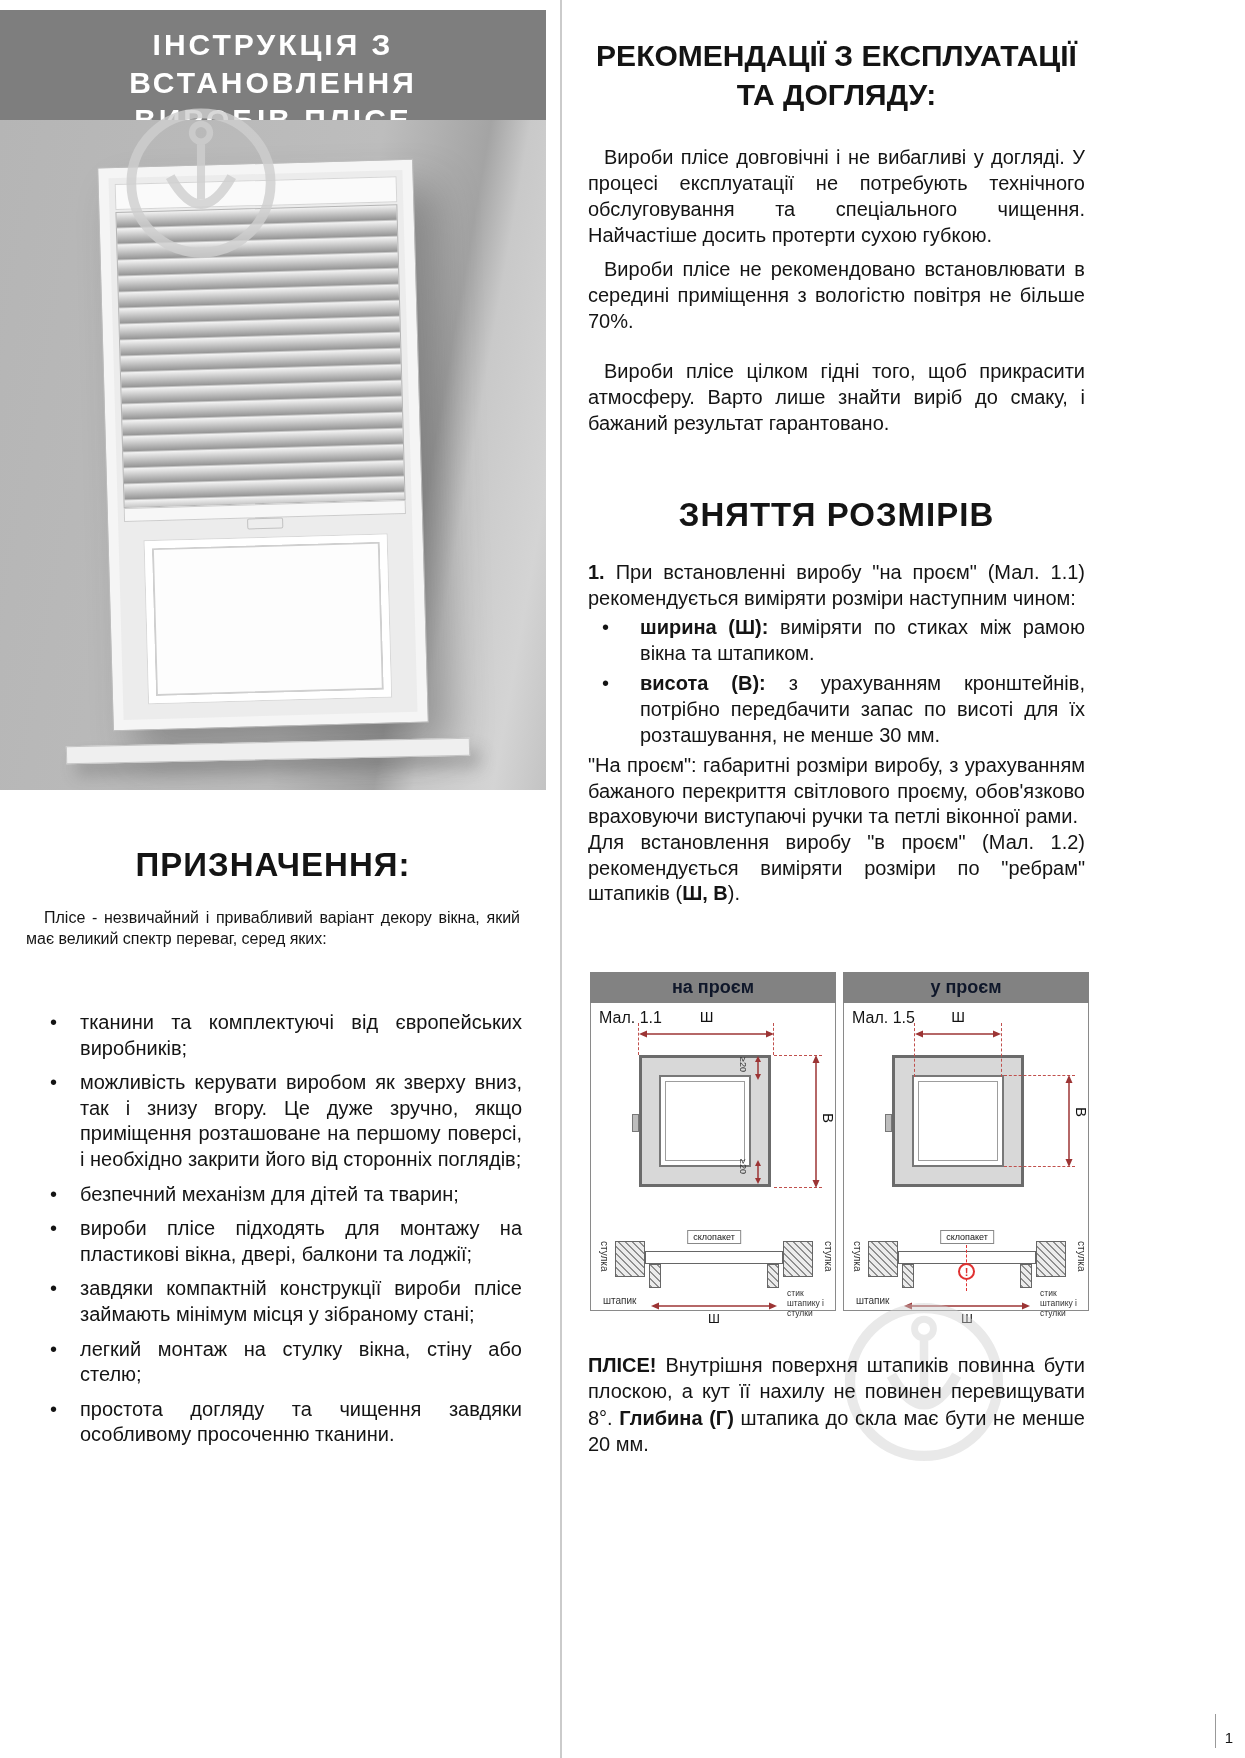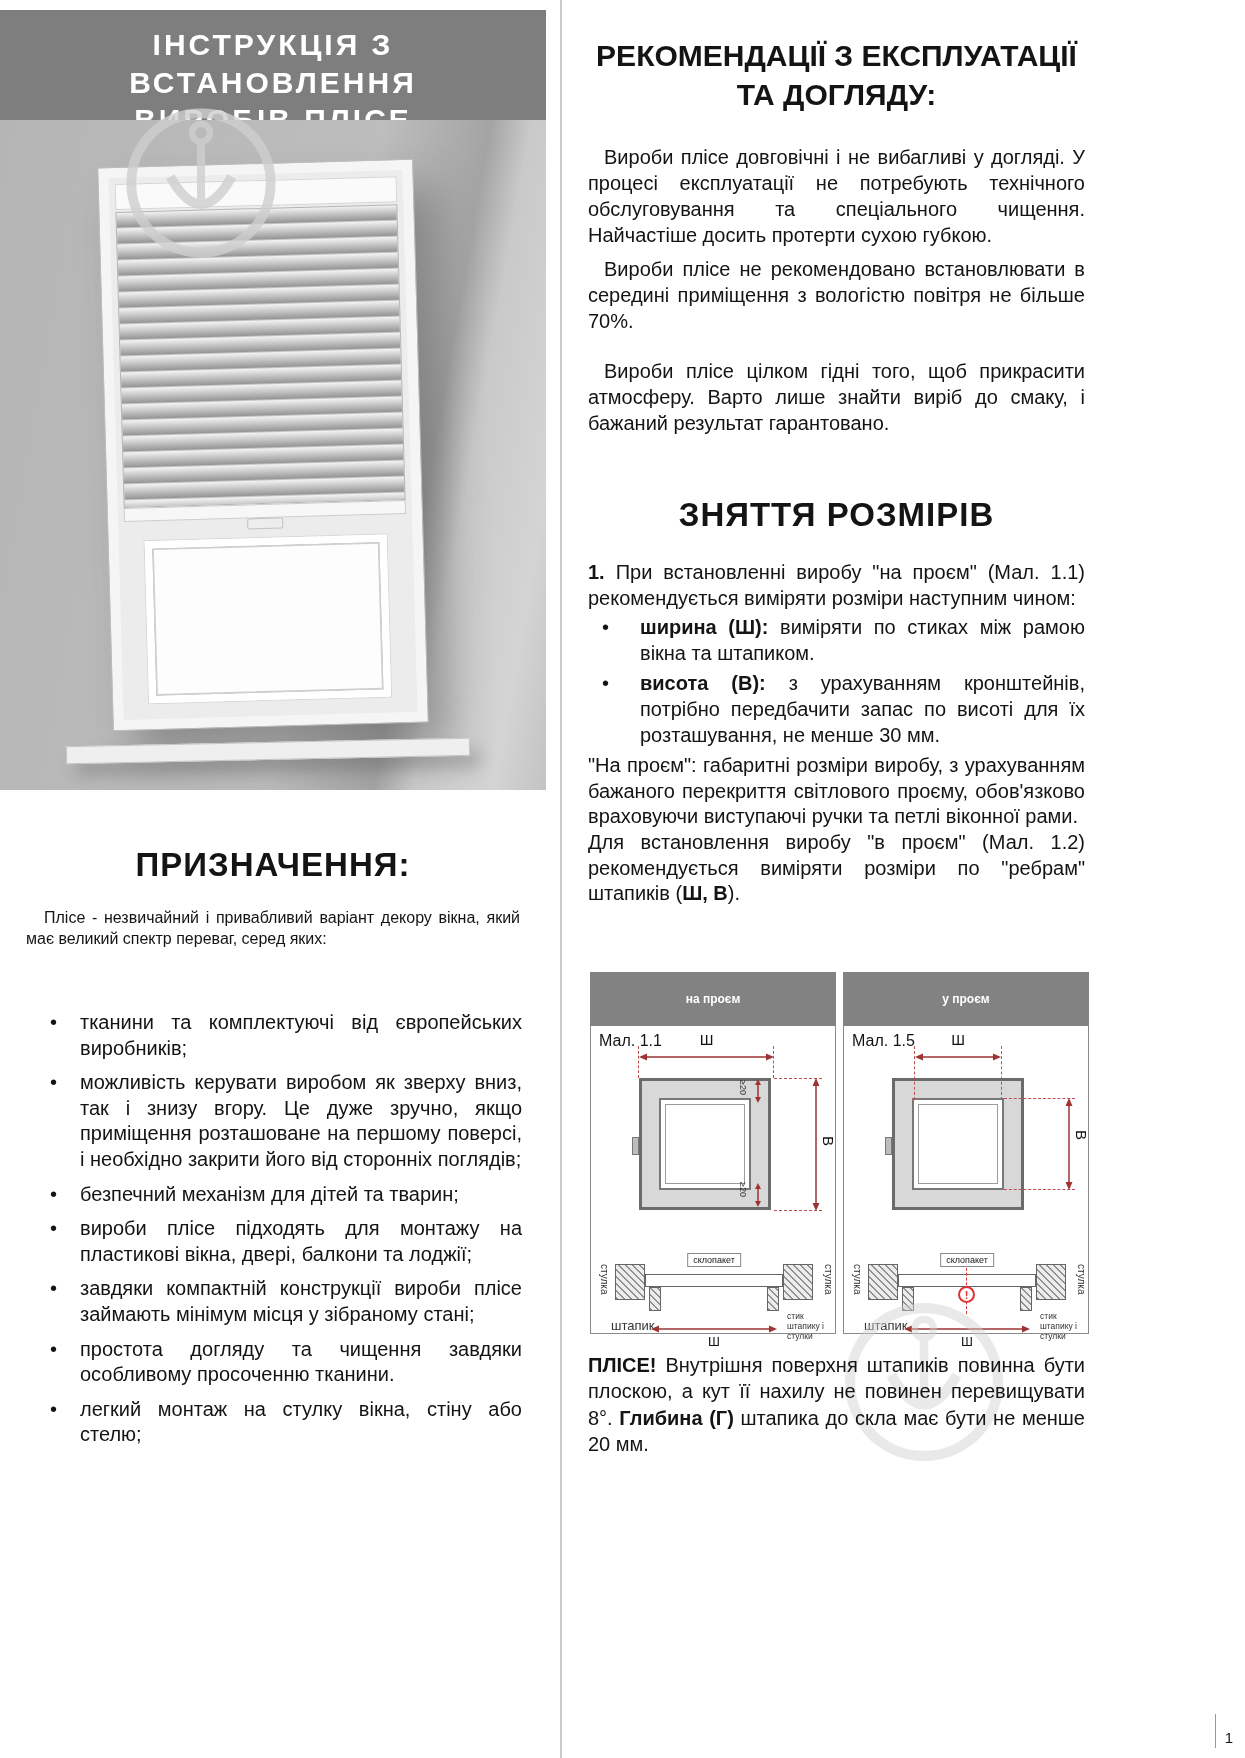--- a/index.html
+++ b/index.html
@@ -60,21 +60,21 @@
 
   .measure-title { position: absolute; left: 588px; top: 496px; width: 497px; text-align: center; font-weight: bold; font-size: 33px; letter-spacing: 1px; }
   .measure-body { position: absolute; left: 588px; top: 560px; width: 497px; font-size: 20px; line-height: 1.28; text-align: justify; }
   .measure-body .mstep { margin-bottom: 4px; }
   .mlist { list-style: none; margin: 2px 0 4px 0; }
   .mlist li { position: relative; padding-left: 52px; margin-bottom: 5px; }
   .mlist li::before { content: "\2022"; position: absolute; left: 14px; top: 0; }
 
   
   .dg { position: absolute; top: 972px; width: 246px; }
-  .dg-header { background: #828282; color: #ffffff; font-weight: bold; font-size: 12px; text-align: center; padding: 20px 0; }
+  .dg-header { background: #828282; color: #0f172a; font-weight: bold; font-size: 18px; text-align: center; padding: 5px 0; }
   .dg-body { position: relative; border: 1px solid #8a8a8a; border-top: none; height: 308px; background: #fff; }
   .dg-caption { position: absolute; left: 8px; top: 6px; font-size: 16px; }
   .df { position: absolute; left: 48px; top: 52px; width: 132px; height: 132px; border: 3px solid #6b6b6b; background: #d8d8d8; }
   .dg-glass { position: absolute; inset: 17px; background: #fff; border: 2px solid #787878; box-shadow: inset 0 0 0 4px #fff, inset 0 0 0 5px #9d9d9d; }
   .dg-handle { position: absolute; left: -10px; top: 56px; width: 7px; height: 18px; background: #bdbdbd; border: 1px solid #777; }
   .dash-v { position: absolute; border-left: 1.5px dashed #c0504d; }
   .dash-h { position: absolute; border-top: 1.5px dashed #c0504d; }
   .dim-label { position: absolute; text-align: center; font-size: 15px; color: #111; }
   .vtext { writing-mode: vertical-rl; }
   .min20 { position: absolute; font-size: 9px; color: #333; }
@@ -84,21 +84,21 @@
   .xsec { position: absolute; left: 0; top: 212px; width: 246px; height: 118px; }
   .hatch {
     position: absolute; border: 1px solid #666; background-color: #ececec;
     background-image: repeating-linear-gradient(45deg, #8f8f8f 0, #8f8f8f 1.5px, transparent 1.5px, transparent 5px);
   }
   .xs-sashL { left: 24px; top: 26px; width: 30px; height: 36px; }
   .xs-sashR { left: 192px; top: 26px; width: 30px; height: 36px; }
   .xs-bar { position: absolute; left: 54px; top: 36px; width: 138px; height: 13px; background: #fff; border: 1px solid #666; }
   .xs-pane-label { position: absolute; left: 50%; top: 15px; transform: translateX(-50%); font-size: 9px; border: 1px solid #888; padding: 1px 5px; background: #fff; white-space: nowrap; }
   .xs-post { top: 49px; width: 12px; height: 24px; }
-  .xs-bead { position: absolute; left: 20px; top: 80px; font-size: 13px; color: #333; }
+  .xs-bead { position: absolute; left: 12px; top: 80px; font-size: 10px; color: #333; }
   .xs-shlabel { position: absolute; left: 0; top: 96px; width: 246px; text-align: center; font-size: 13px; }
   .xs-joint { position: absolute; left: 196px; top: 74px; width: 48px; font-size: 8.5px; line-height: 1.15; color: #333; }
   .xs-sash-label { position: absolute; font-size: 10px; color: #333; }
   .xs-warnline { position: absolute; left: 122px; top: 30px; height: 46px; border-left: 1px dashed #e03131; }
   .xs-warn {
     position: absolute; left: 114px; top: 48px; width: 17px; height: 17px; border: 2px solid #e03131;
     border-radius: 50%; color: #e03131; font-weight: bold; font-size: 11px; text-align: center; line-height: 14px; background: #fff;
   }
 
   .warning { position: absolute; left: 588px; top: 1352px; width: 497px; font-size: 20px; line-height: 1.32; text-align: justify; }
@@ -136,22 +136,22 @@
   </svg>
 
   <div class="purpose-title">ПРИЗНАЧЕННЯ:</div>
   <div class="purpose-intro">Плісе - незвичайний і привабливий варіант декору вікна, який має великий спектр переваг, серед яких:</div>
   <ul class="purpose-list">
     <li>тканини та комплектуючі від європейських виробників;</li>
     <li>можливість керувати виробом як зверху вниз, так і знизу вгору. Це дуже зручно, якщо приміщення розташоване на першому поверсі, і необхідно закрити його від сторонніх поглядів;</li>
     <li>безпечний механізм для дітей та тварин;</li>
     <li>вироби плісе підходять для монтажу на пластикові вікна, двері, балкони та лоджії;</li>
     <li>завдяки компактній конструкції вироби плісе займають мінімум місця у зібраному стані;</li>
+    <li>легкий монтаж на стулку вікна, стіну або стелю;</li>
     <li>простота догляду та чищення завдяки особливому просоченню тканини.</li>
-    <li>легкий монтаж на стулку вікна, стіну або стелю;</li>
   </ul>
 
   <div class="divider"></div>
 
   <div class="care-title">
     <div>РЕКОМЕНДАЦІЇ З ЕКСПЛУАТАЦІЇ</div>
     <div>ТА ДОГЛЯДУ:</div>
   </div>
   <div class="care-body">
     <p>Вироби плісе довговічні і не вибагливі у догляді. У процесі експлуатації не потребують технічного обслуговування та спеціального чищення. Найчастіше досить протерти сухою губкою.</p>

